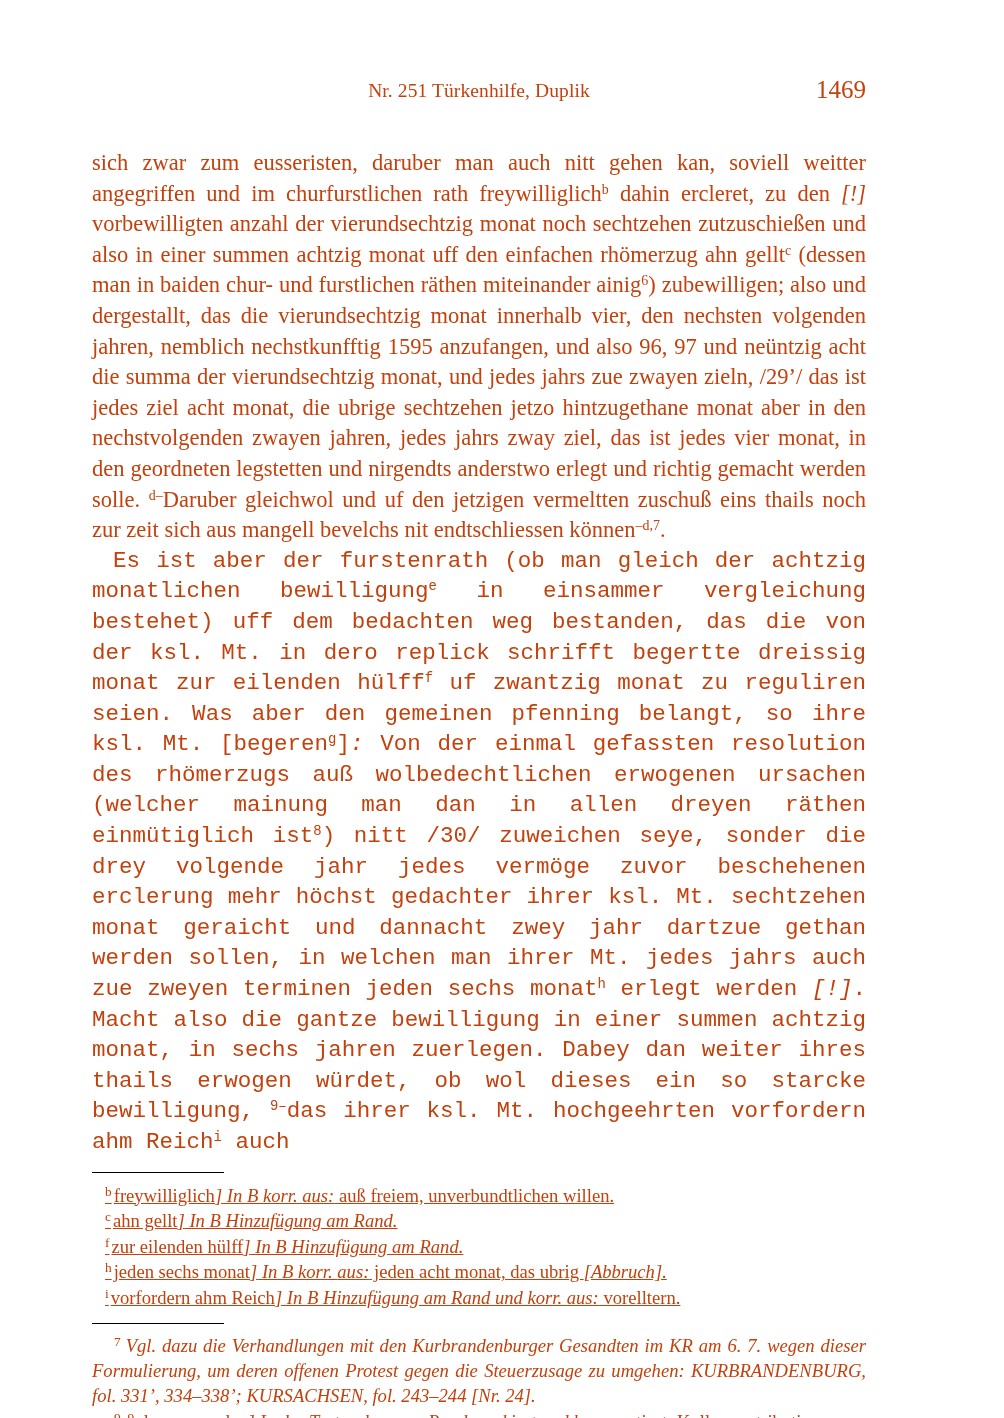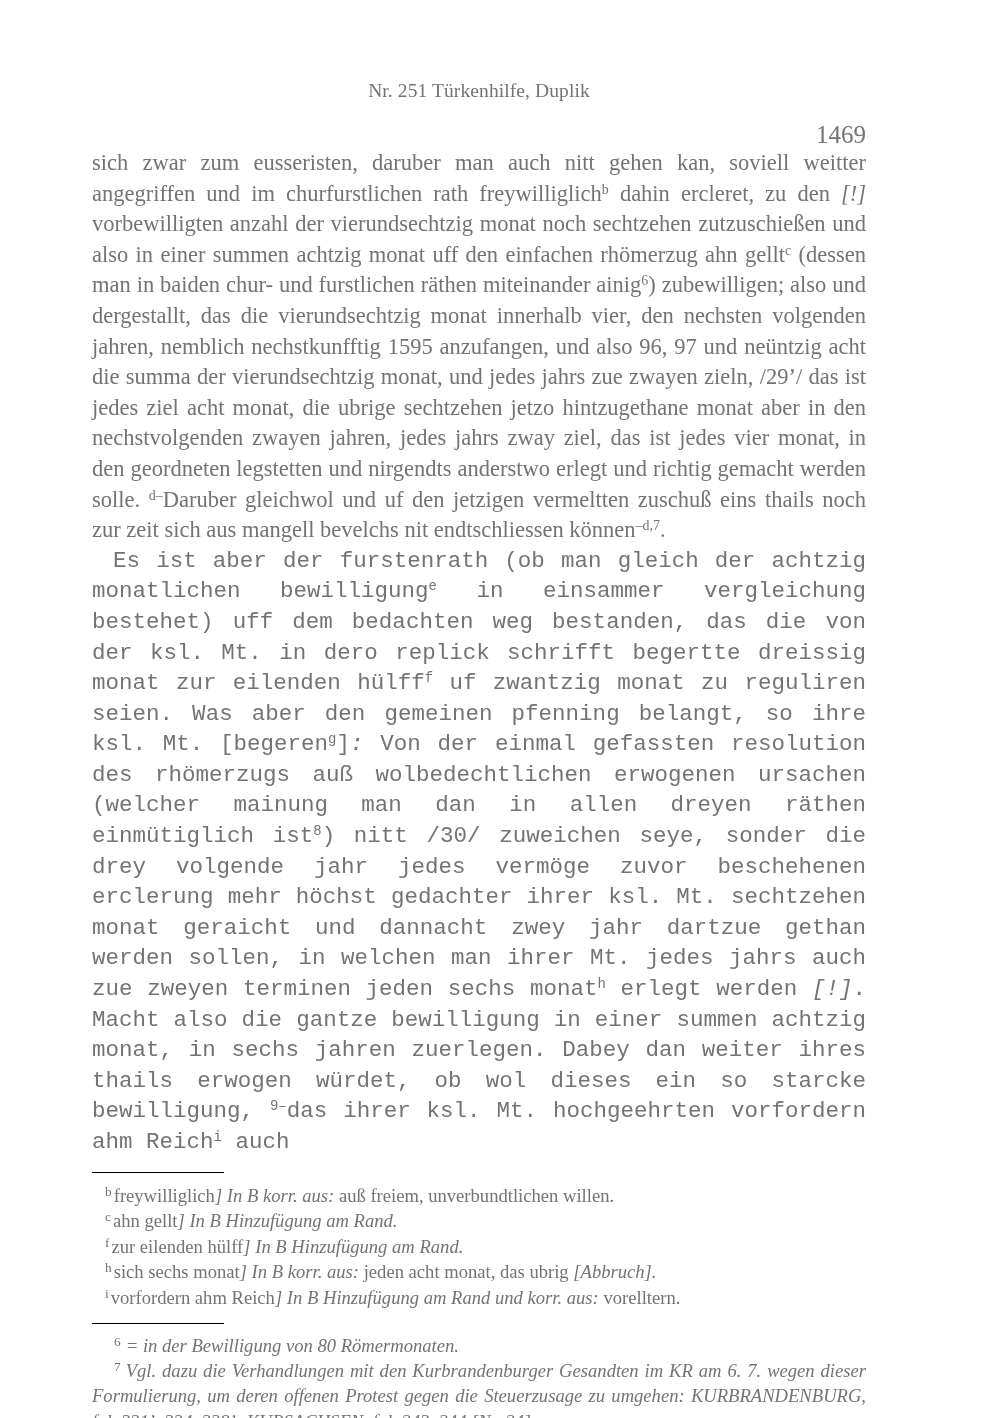--- a/index.html
+++ b/index.html
@@ -6,21 +6,21 @@
     margin: 0;
     padding: 0;
     background: #ffffff;
   }
   .page {
     position: relative;
     width: 1004px;
     height: 1418px;
     background: #ffffff;
     font-family: "Liberation Serif", "DejaVu Serif", serif;
-    color: #737373;
+    color: #c2410c;
     overflow: hidden;
   }
   .content {
     position: absolute;
     left: 92px;
     top: 76px;
     width: 774px;
   }
 
   
@@ -36,21 +36,20 @@
     top: 4px;
     text-align: center;
     font-size: 19.5px;
     letter-spacing: 0.1px;
   }
   .runhead .rh-page {
     position: absolute;
     right: 0;
     top: 0;
     font-size: 25px;
-    margin-top: 45px;
   }
 
   
   .body-block {
     font-size: 22.5px;
     line-height: 30.6px;
     text-align: justify;
     text-justify: inter-word;
     hyphens: none;
     margin-top: 36px;
@@ -92,20 +91,21 @@
   }
 
   
   .apparatus {
     font-size: 18.6px;
     line-height: 25.6px;
   }
   .apparatus .ap-line {
     padding-left: 22px;
     text-indent: -9px;
+    text-decoration: underline;
   }
   .apparatus .ap-sig {
     font-size: 0.72em;
     vertical-align: 0.45em;
     line-height: 0;
     margin-right: 2px;
   }
 
   
   .footnotes {
@@ -141,26 +141,25 @@
         <p id="para-1"><span>sich zwar zum eusseristen, daruber man auch nitt gehen kan, soviell weitter angegriffen und im churfurstlichen rath freywilliglich</span><sup>b</sup><span> dahin ercleret, zu den </span><i>[!]</i><span> vorbewilligten anzahl der vierundsechtzig monat noch sechtzehen zutzuschießen und also in einer summen achtzig monat uff den einfachen rhömerzug ahn gellt</span><sup>c</sup><span> (dessen man in baiden chur- und furstlichen räthen miteinander ainig</span><sup>6</sup><span>) zubewilligen; also und dergestallt, das die vierundsechtzig monat innerhalb vier, den nechsten volgenden jahren, nemblich nechstkunfftig 1595 anzufangen, und also 96, 97 und neüntzig acht die summa der vierundsechtzig monat, und jedes jahrs zue zwayen zieln, /29’/ das ist jedes ziel acht monat, die ubrige sechtzehen jetzo hintzugethane monat aber in den nechstvolgenden zwayen jahren, jedes jahrs zway ziel, das ist jedes vier monat, in den geordneten legstetten und nirgendts anderstwo erlegt und richtig gemacht werden solle. </span><sup>d–</sup><span>Daruber gleichwol und uf den jetzigen vermeltten zuschuß eins thails noch zur zeit sich aus mangell bevelchs nit endtschliessen können</span><sup>–d,7</sup><span>.</span></p>
         <p class="indent" id="para-2"><span>Es ist aber der furstenrath (ob man gleich der achtzig monatlichen bewilligung</span><sup>e</sup><span> in einsammer vergleichung bestehet) uff dem bedachten weg bestanden, das die von der ksl. Mt. in dero replick schrifft begertte dreissig monat zur eilenden hülff</span><sup>f</sup><span> uf zwantzig monat zu reguliren seien. Was aber den gemeinen pfenning belangt, so ihre ksl. Mt. [begeren</span><sup>g</sup><span>]</span><i>: </i><span>Von der einmal gefassten resolution des rhömerzugs auß wolbedechtlichen erwogenen ursachen (welcher mainung man dan in allen dreyen räthen einmütiglich ist</span><sup>8</sup><span>) nitt /30/ zuweichen seye, sonder die drey volgende jahr jedes vermöge zuvor beschehenen erclerung mehr höchst gedachter ihrer ksl. Mt. sechtzehen monat geraicht und dannacht zwey jahr dartzue gethan werden sollen, in welchen man ihrer Mt. jedes jahrs auch zue zweyen terminen jeden sechs monat</span><sup>h</sup><span> erlegt werden </span><i>[!]</i><span>. Macht also die gantze bewilligung in einer summen achtzig monat, in sechs jahren zuerlegen. Dabey dan weiter ihres thails erwogen würdet, ob wol dieses ein so starcke bewilligung, </span><sup>9–</sup><span>das ihrer ksl. Mt. hochgeehrten vorfordern ahm Reich</span><sup>i</sup><span> auch</span></p>
       </div>
 
     <hr class="rule rule-apparatus">
 
     <div class="apparatus" id="apparatus-host">
         <div class="ap-line" id="ap-b"><span class="ap-sig">b</span><span>freywilliglich</span><i>]</i><i> In B korr. </i><i>aus:</i><span> auß freiem, unverbundtlichen willen.</span></div>
         <div class="ap-line" id="ap-c"><span class="ap-sig">c</span><span>ahn gellt</span><i>]</i><i> In B Hinzufügung am Rand.</i></div>
         <div class="ap-line" id="ap-f"><span class="ap-sig">f</span><span>zur eilenden hülff</span><i>]</i><i> In B Hinzufügung am Rand.</i></div>
-        <div class="ap-line" id="ap-h"><span class="ap-sig">h</span><span>sich sechs monat</span><i>]</i><i> In B korr. </i><i>aus:</i><span> jeden acht monat, das ubrig </span><i>[Abbruch].</i></div>
+        <div class="ap-line" id="ap-h"><span class="ap-sig">h</span><span>jeden sechs monat</span><i>]</i><i> In B korr. </i><i>aus:</i><span> jeden acht monat, das ubrig </span><i>[Abbruch].</i></div>
         <div class="ap-line" id="ap-i"><span class="ap-sig">i</span><span>vorfordern ahm Reich</span><i>]</i><i> In B Hinzufügung am Rand und korr. </i><i>aus:</i><span> vorelltern.</span></div>
       </div>
 
     <hr class="rule rule-notes">
 
     <div class="footnotes" id="footnotes-host">
-        <div class="fn-line" id="fn-6"><span class="fn-num">6</span><i>= in der Bewilligung von 80 Römermonaten.</i></div>
         <div class="fn-line" id="fn-7"><span class="fn-num">7</span><i>Vgl. dazu die Verhandlungen mit den Kurbrandenburger Gesandten im KR am 6. 7. wegen dieser Formulierung, um deren offenen Protest gegen die Steuerzusage zu umgehen: KURBRANDENBURG, fol. 331’, 334–338’; KURSACHSEN, fol. 243–244 [Nr. 24].</i></div>
         <div class="fn-line" id="fn-9"><span class="fn-num">9–9</span><span>das … worden</span><i>]</i><i> In der Textvorlage am Rand markiert und kommentiert:</i><span> Koller contributio.</span></div>
       </div>
 
   </div>
 </div>
 
 </body></html>

